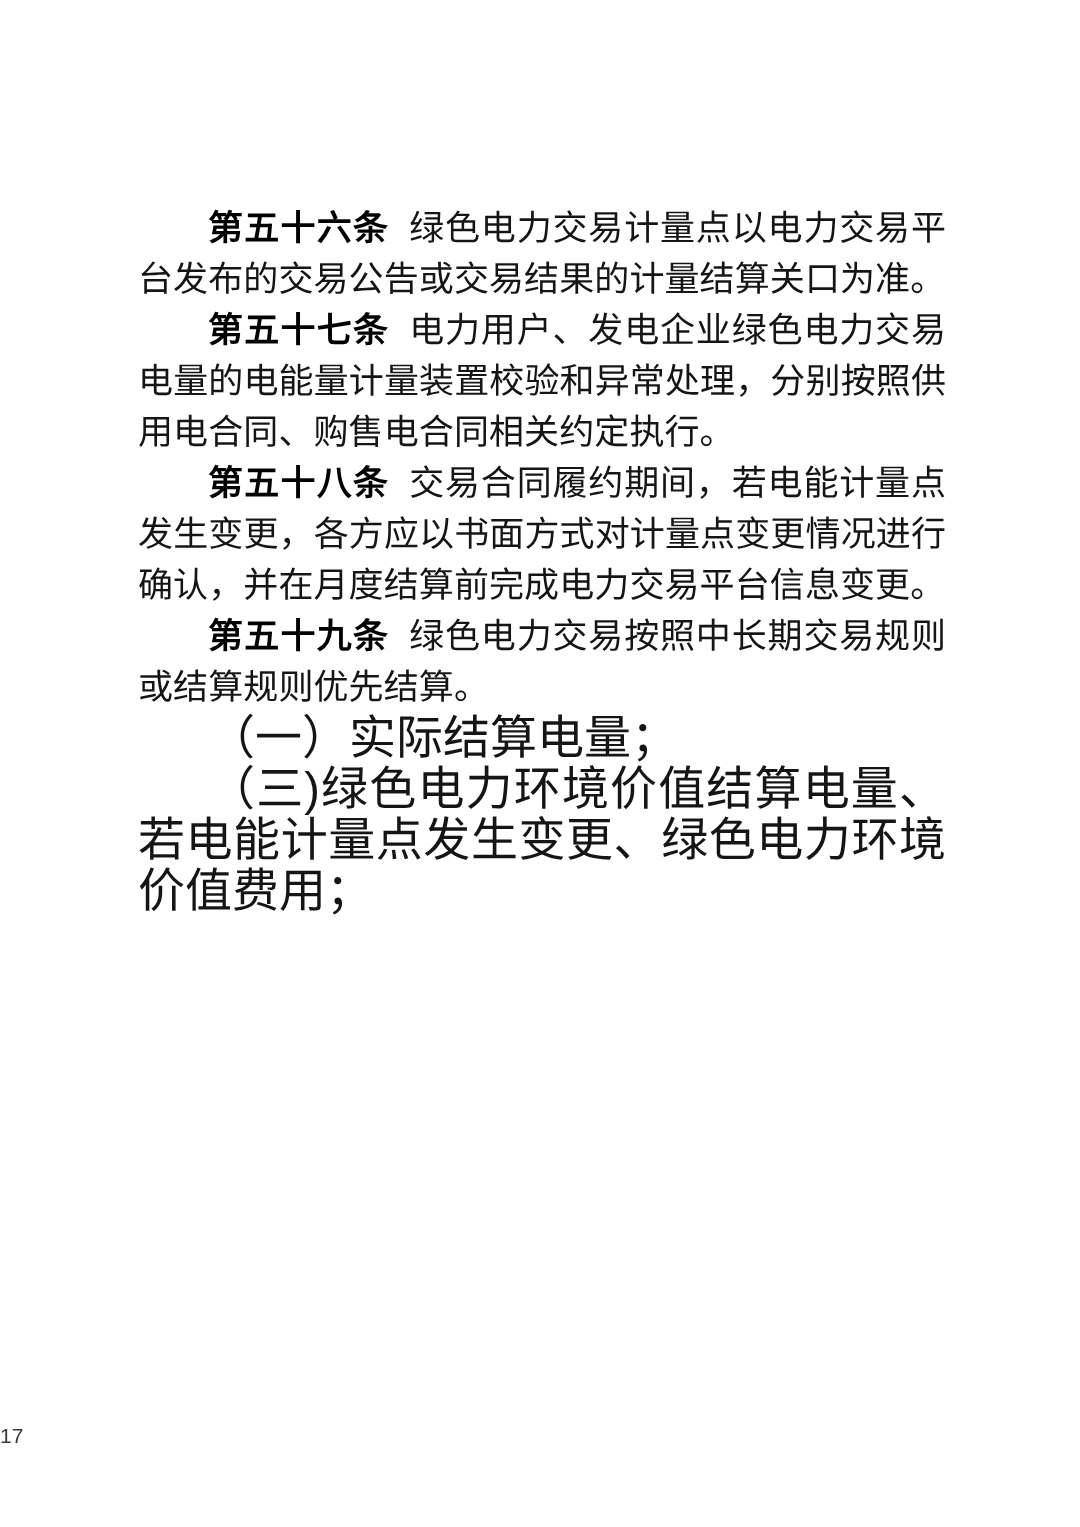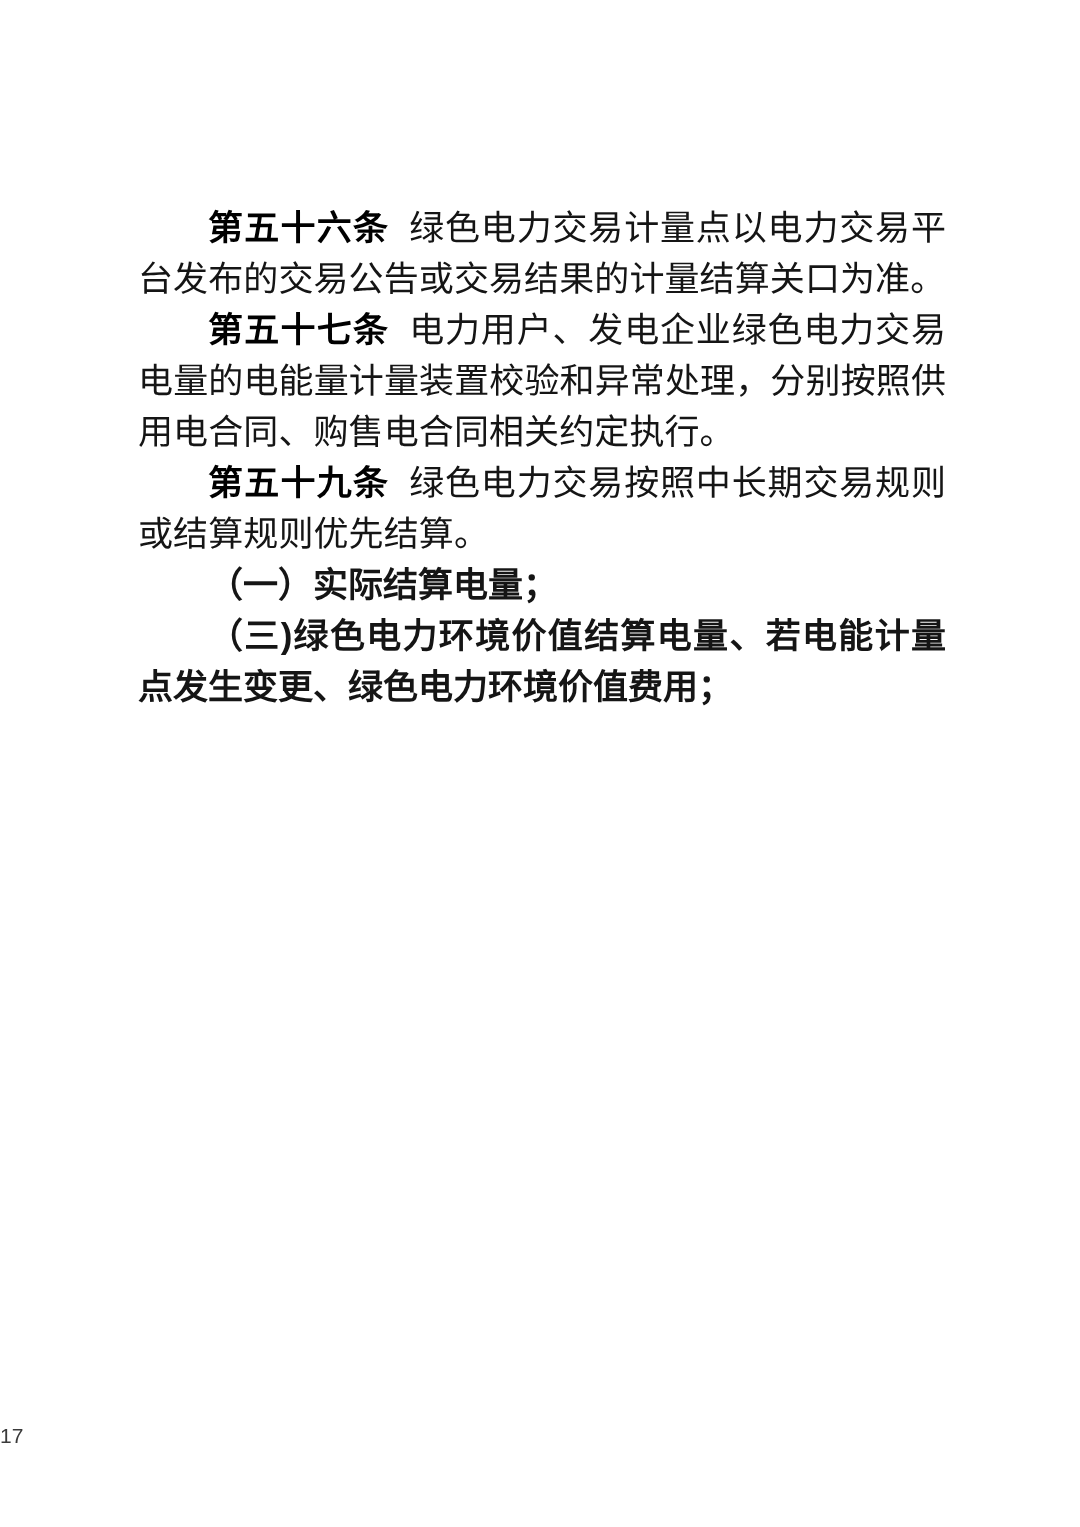--- a/index.html
+++ b/index.html
@@ -56,28 +56,28 @@
     text-align: center;
     text-indent: 0;
     letter-spacing: 5px;
     margin: 0;
     color: #1a1a1a;
     font-weight: 400;
   }
 
   
   .list-item {
-    font-size: 35px;
+    font-size: 47px;
     line-height: 51px;
     text-align: justify;
     text-justify: inter-ideograph;
     text-indent: 70px;
     margin: 0;
     color: #151515;
-    font-weight: 700;
+    font-weight: 400;
   }
 
   
   .page-number {
     position: absolute;
     left: 0;
     right: 0;
     top: 1408px;
     text-align: left;
     font-size: 21px;
@@ -93,20 +93,23 @@
   <div class="content">
 
     <p class="para">
       <span class="label">第五十六条</span><span>绿色电力交易计量点以电力交易平台发布的交易公告或交易结果的计量结算关口为准。</span>
     </p>
 
     <p class="para">
       <span class="label">第五十七条</span><span>电力用户、发电企业绿色电力交易电量的电能量计量装置校验和异常处理，分别按照供用电合同、购售电合同相关约定执行。</span>
     </p>
 
+    <p class="para">
+      <span class="label">第五十八条</span><span>交易合同履约期间，若电能计量点发生变更，各方应以书面方式对计量点变更情况进行确认，并在月度结算前完成电力交易平台信息变更。</span>
+    </p>
 
 
     <p class="para">
       <span class="label">第五十九条</span><span>绿色电力交易按照中长期交易规则或结算规则优先结算。</span>
     </p>
 
 
 
     <p class="list-item">（一）实际结算电量；</p>
     <p class="list-item">（三)绿色电力环境价值结算电量、若电能计量点发生变更、绿色电力环境价值费用；</p>

